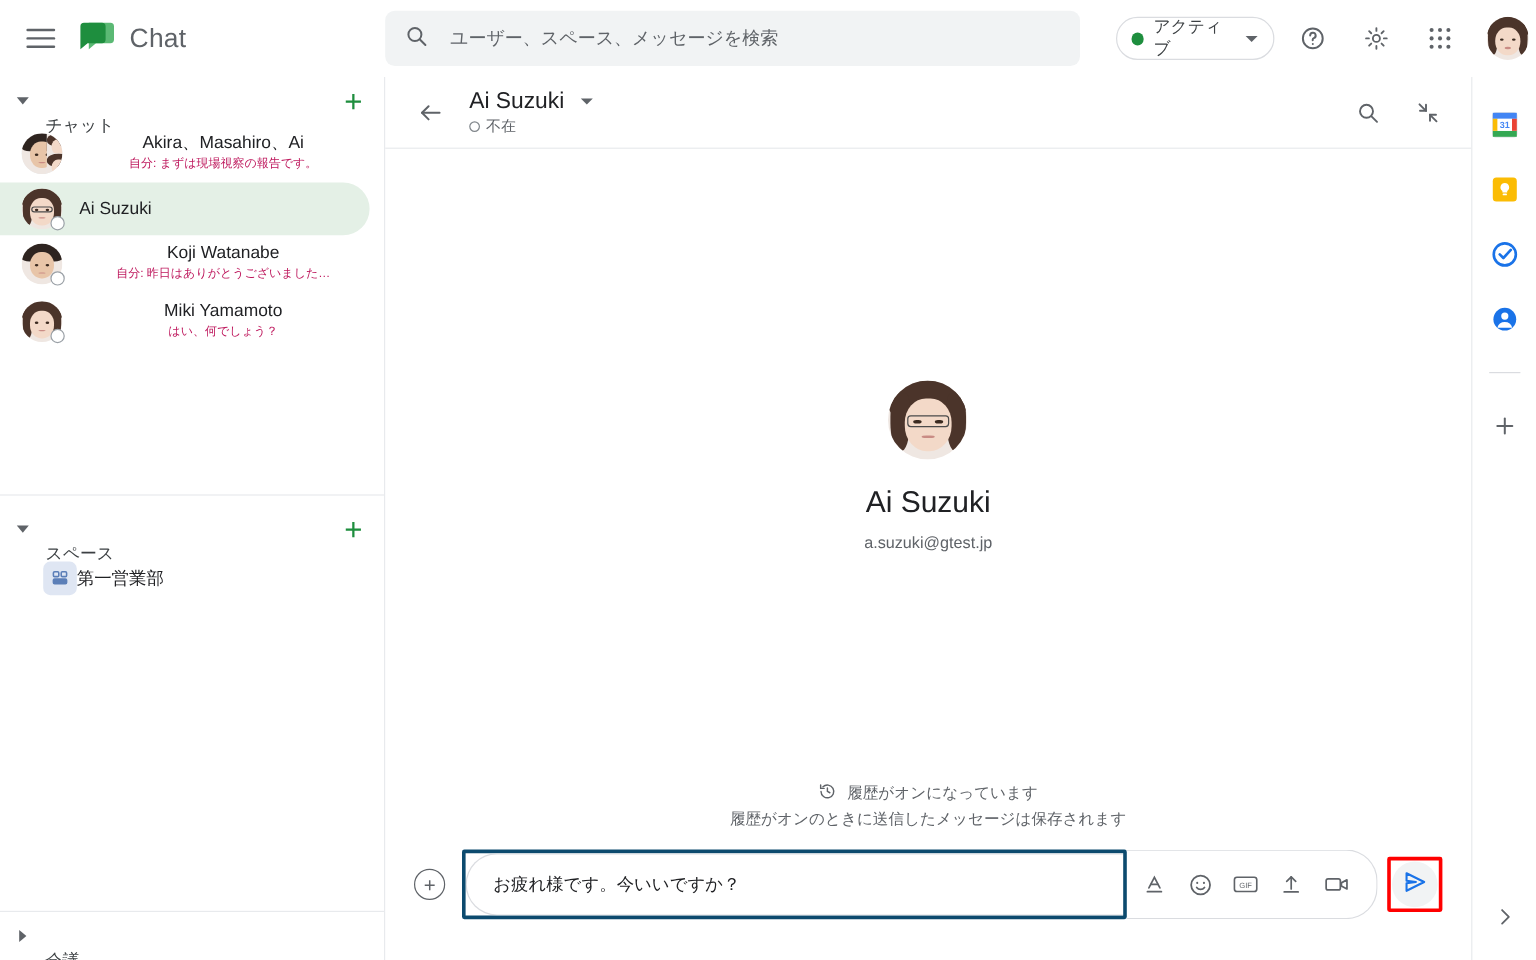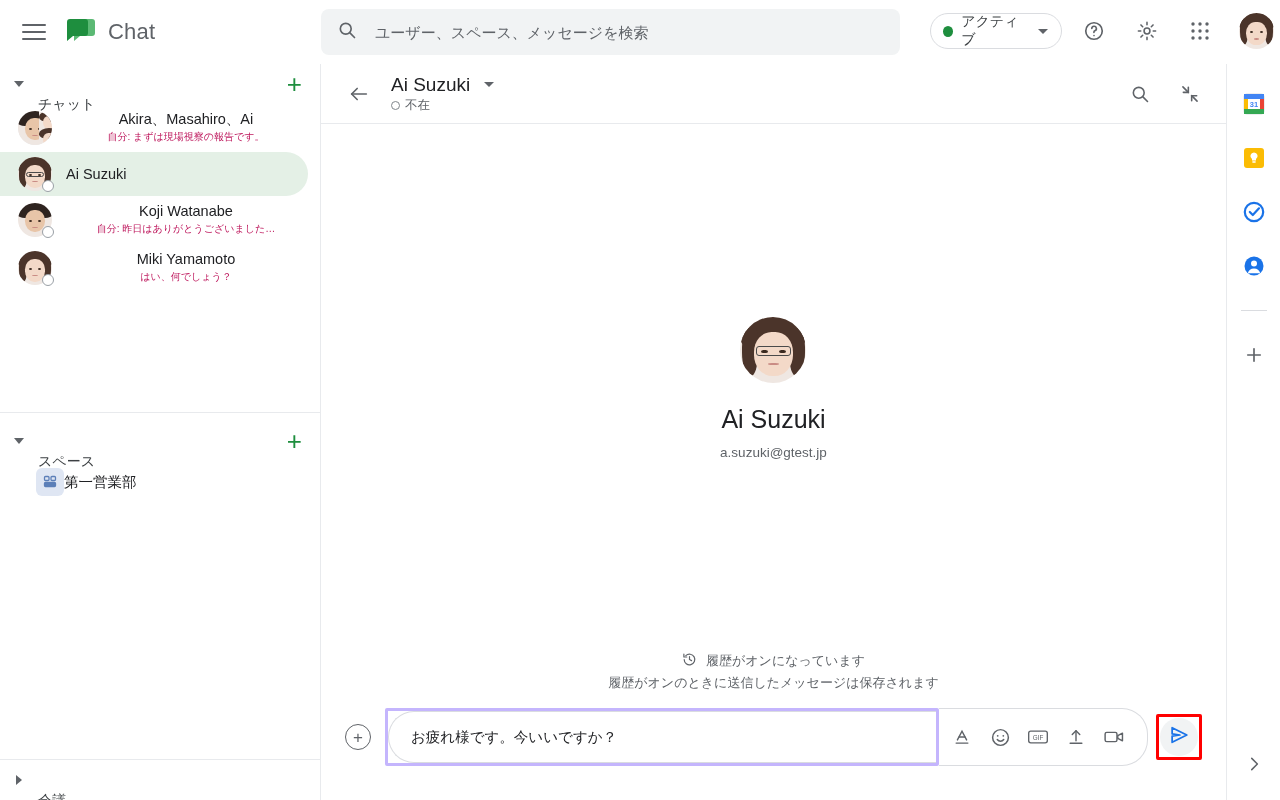--- a/index.html
+++ b/index.html
@@ -16,21 +16,21 @@
     height: 64px; flex: 0 0 64px; display: flex; align-items: center;
     background: #fff; position: relative; z-index: 5;
   }
   .topbar-left { width: 320px; display: flex; align-items: center; padding-left: 22px; gap: 18px; }
   .hamburger { width: 26px; height: 26px; display: flex; flex-direction: column; justify-content: center; gap: 5px; cursor: pointer; }
   .hamburger span { display: block; height: 2px; width: 24px; background: #5f6368; border-radius: 2px; }
   .brand { display: flex; align-items: center; gap: 12px; }
   .brand-logo { width: 30px; height: 28px; position: relative; }
   .brand-title { font-size: 22px; color: #5f6368; letter-spacing: .2px; }
 
-  .topbar-right { flex: 1; display: flex; align-items: flex-start; padding-right: 6px; gap: 0; }
+  .topbar-right { flex: 1; display: flex; align-items: center; padding-right: 6px; gap: 0; }
   .search-wrap {
     width: 590px; height: 46px; background: #f1f3f4; border-radius: 8px;
     display: flex; align-items: center; padding: 0 16px; gap: 18px; margin-left: 1px;
   }
   .search-input {
     border: 0; background: transparent; outline: none; width: 100%;
     font-size: 15px; color: #3c4043; font-family: inherit;
   }
   .search-input::placeholder { color: #5f6368; }
   .topbar-actions { display: flex; align-items: center; gap: 10px; margin-left: 30px; }
@@ -105,21 +105,21 @@
   .history-line1 { display: flex; align-items: center; justify-content: center; gap: 9px; font-size: 13px; color: #5f6368; }
   .history-line2 { font-size: 13px; color: #5f6368; margin-top: 4px; }
 
   
   .composer { display: flex; align-items: center; padding: 0 24px 30px 24px; gap: 0; }
   .plus-circle {
     width: 26px; height: 26px; border-radius: 50%; border: 1.5px solid #5f6368; display: flex;
     align-items: center; justify-content: center; color: #5f6368; font-size: 17px; cursor: pointer; flex: 0 0 26px;
     margin-right: 14px; line-height: 1;
   }
-  .input-highlight { border: 3px solid #c4b5fd; border-radius: 2px; display: flex; align-items: center; flex: 1; height: 58px; }
+  .input-highlight { border: 3px solid #0c4a6e; border-radius: 2px; display: flex; align-items: center; flex: 1; height: 58px; }
   .msg-box {
     flex: 1; height: 100%; border: 1px solid #dadce0; border-right: none;
     border-radius: 26px 0 0 26px; display: flex; align-items: center; padding-left: 22px;
   }
   .msg-input { border: 0; outline: none; width: 100%; font-size: 14.5px; color: #202124; font-family: inherit; background: transparent; }
   .tools-box {
     height: 58px; border: 1px solid #dadce0; border-left: none; border-radius: 0 26px 26px 0;
     display: flex; align-items: center; gap: 8px; padding: 0 18px 0 8px;
   }
   .tool { width: 30px; height: 30px; display: flex; align-items: center; justify-content: center; cursor: pointer; }

